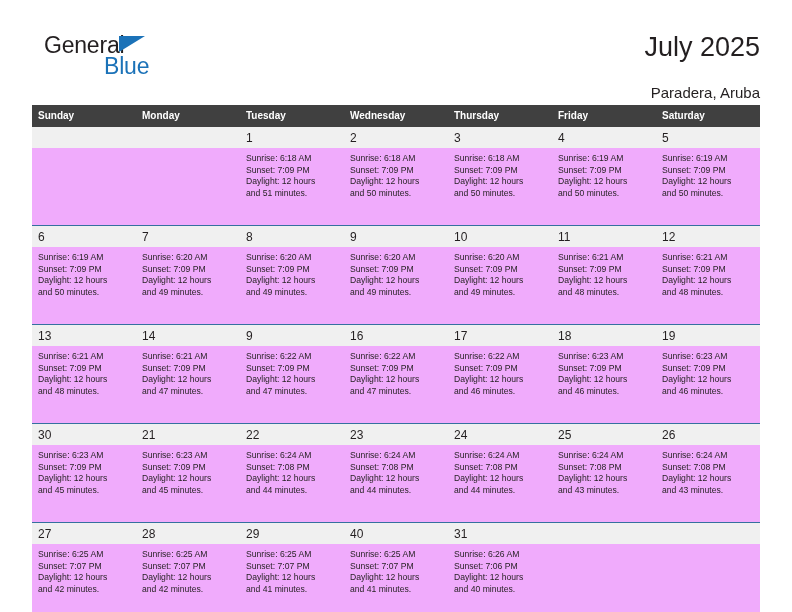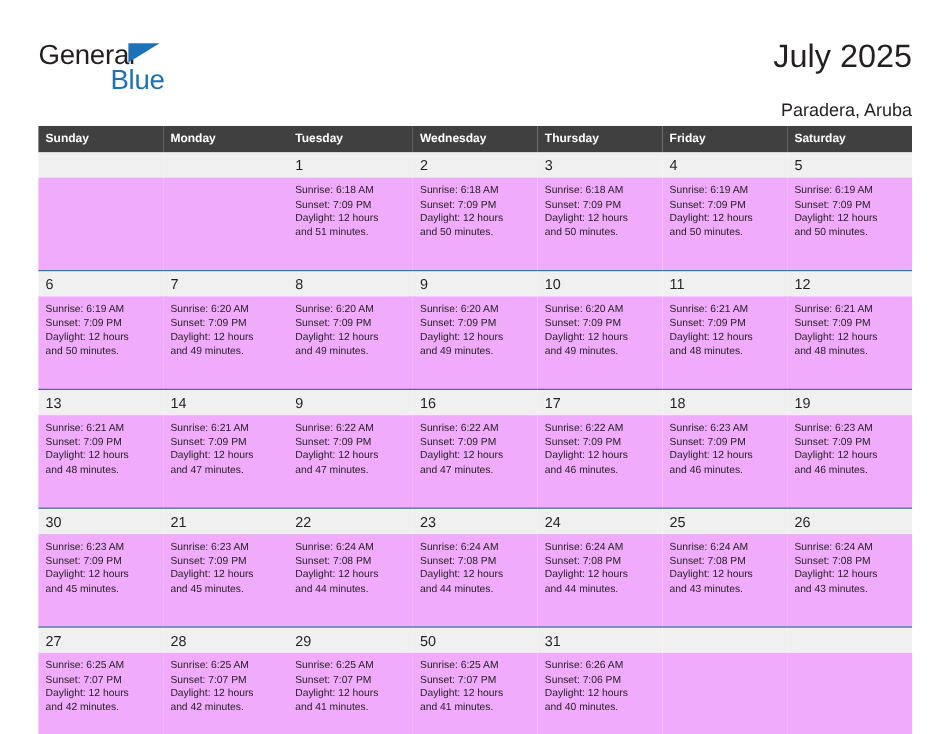--- a/index.html
+++ b/index.html
@@ -24,21 +24,21 @@
   
   .header {
     position: absolute;
     left: 32px;
     top: 30px;
     right: 32px;
     height: 68px;
   }
   .logo {
     position: absolute;
-    left: 0;
+    left: 12px;
     top: 2px;
     width: 200px;
     height: 60px;
   }
   .logo-general {
     position: absolute;
     left: 0;
     top: 0;
     font-size: 23px;
     line-height: 26px;
@@ -382,21 +382,21 @@
             <div class="info-line">Sunrise: 6:24 AM</div>
             <div class="info-line">Sunset: 7:08 PM</div>
             <div class="info-line">Daylight: 12 hours</div>
             <div class="info-line">and 43 minutes.</div>
           </td>
         </tr>
         <tr class="num-row">
           <td>27</td>
           <td>28</td>
           <td>29</td>
-          <td>50</td>
+          <td>40</td>
           <td>31</td>
           <td class="empty"></td>
           <td class="empty"></td>
         </tr>
         <tr class="info-row last">
           <td>
             <div class="info-line">Sunrise: 6:25 AM</div>
             <div class="info-line">Sunset: 7:07 PM</div>
             <div class="info-line">Daylight: 12 hours</div>
             <div class="info-line">and 42 minutes.</div>

